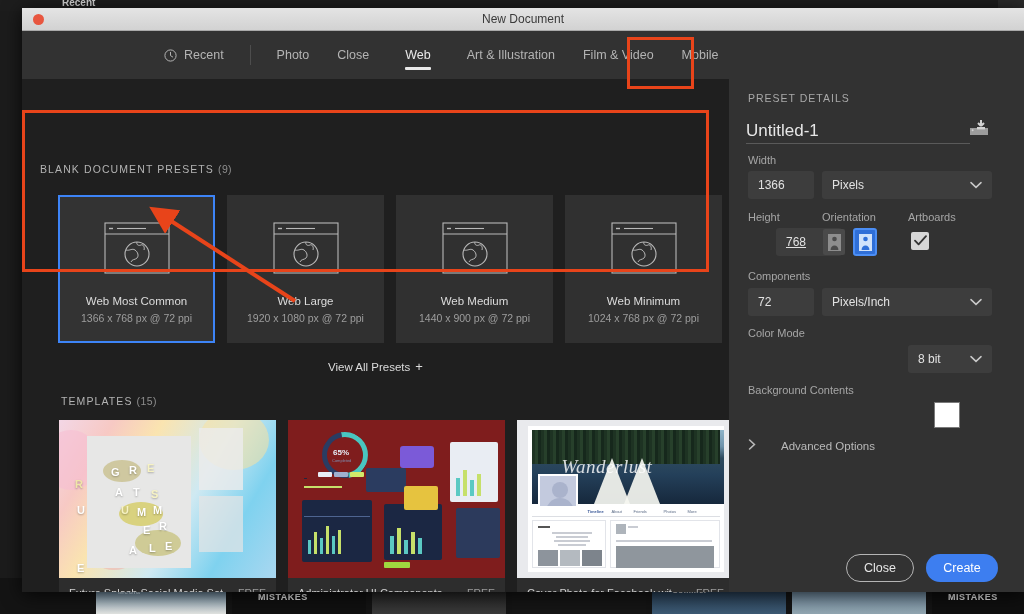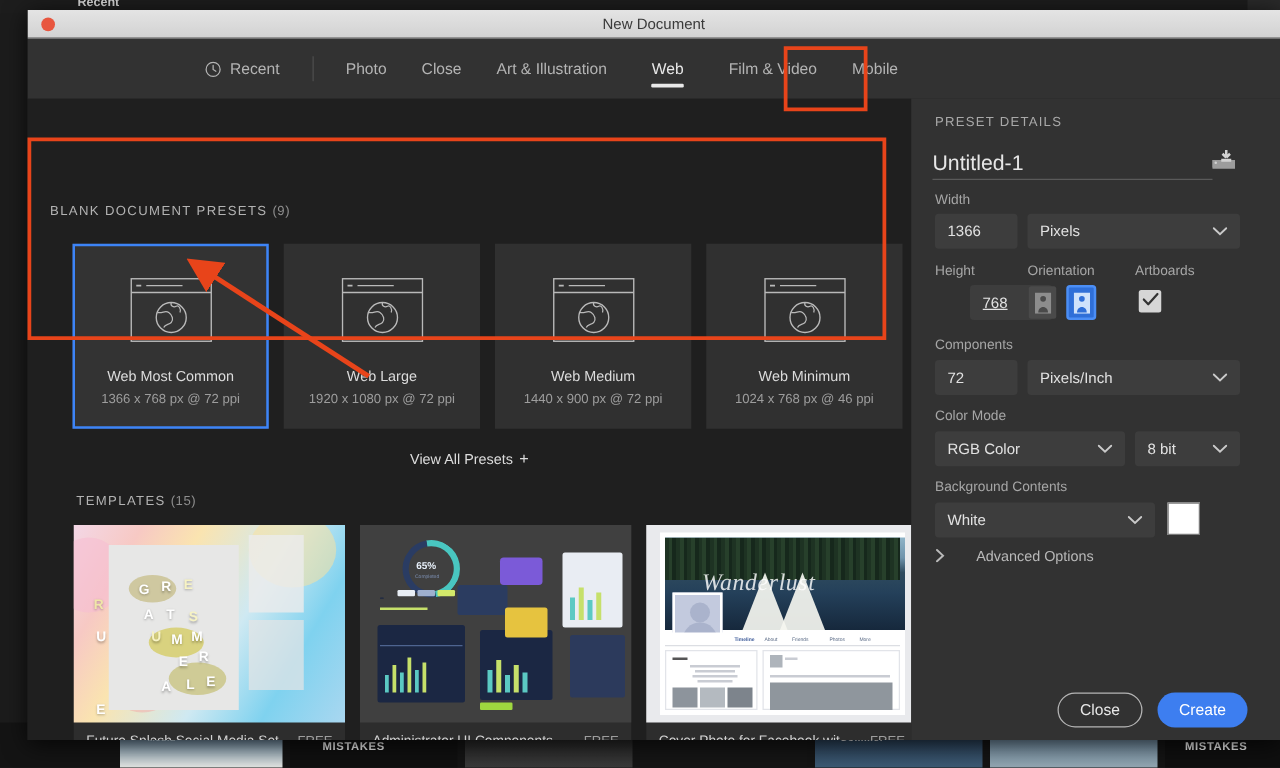--- a/index.html
+++ b/index.html
@@ -127,21 +127,21 @@
   .tcap .tname { overflow:hidden; white-space:nowrap; text-overflow:ellipsis; }
   .tcap .free { color: #9d9d9d; font-size: 10.5px; margin-left:auto; }
 
   
   .t1 { background: linear-gradient(120deg,#f3d7e6 0%,#f7c9c4 18%,#fae4b0 34%,#cfe9f2 58%,#7fd2ef 78%,#a9d7f0 100%); }
   .t1 .card { position:absolute; background:rgba(255,255,255,.5); }
   .t1 .letter { position:absolute; color:#fff; font-size:11px; font-weight:700; text-shadow:0 1px 2px rgba(0,0,0,.3); }
   .t1 .blob { position:absolute; border-radius:50%; }
 
   
-  .t2 { background:#404040; }
+  .t2 { background:#7f1d1d; }
   .t2 .panel { position:absolute; background:#1b2743; border-radius:2px; }
   .t2 .bar { position:absolute; background:#5bc9c3; }
   .t2 .bar.y { background:#c6e06a; }
   .t2 .ring {
     position:absolute; width:46px; height:46px; border-radius:50%;
     border:5px solid #2a3c63; border-top-color:#49c6c0; border-right-color:#49c6c0;
     transform: rotate(35deg);
   }
   .t2 .ringtxt { position:absolute; color:#e6eef8; font-size:8px; font-weight:700; }
   .t2 .ringsub { position:absolute; color:#7d90b4; font-size:4px; }
@@ -296,26 +296,26 @@
 
 
     <div class="tab-sep"></div>
 
     <div class="tab">
       <span>Photo</span>
     </div>
     <div class="tab">
       <span>Close</span>
     </div>
-    <div class="tab">
-      <span>Art &amp; Illustration</span>
-    </div>
     <div class="tab active" style="padding:0 22px;">
       <span>Web</span>
       <span class="underline"></span>
+    </div>
+    <div class="tab">
+      <span>Art &amp; Illustration</span>
     </div>
     <div class="tab">
       <span>Film &amp; Video</span>
     </div>
     <div class="tab">
       <span>Mobile</span>
     </div>
   </div>
 
   <div id="body">
@@ -379,21 +379,21 @@
             <svg width="66" height="52" viewBox="0 0 66 52">
               <rect x="1" y="1" width="64" height="50" fill="none" stroke="#b9b9b9" stroke-width="1.1"></rect>
               <line x1="1" y1="12" x2="65" y2="12" stroke="#b9b9b9" stroke-width="1.1"></line>
               <line x1="5" y1="6.5" x2="9" y2="6.5" stroke="#b9b9b9" stroke-width="1.4"></line>
               <line x1="13" y1="6.5" x2="42" y2="6.5" stroke="#b9b9b9" stroke-width="1.1"></line>
               <circle cx="33" cy="32" r="12" fill="none" stroke="#b9b9b9" stroke-width="1.1"></circle>
               <path d="M22 28c4 1 6-2 9 0s4 6 2 8-5 1-6 4M33 20c-1 3 2 4 4 3s4 2 3 5" fill="none" stroke="#b9b9b9" stroke-width="1"></path>
             </svg>
           </div>
           <div class="pname">Web Minimum</div>
-          <div class="pdim">1024 x 768 px @ 46 ppi</div>
+          <div class="pdim">1024 x 768 px @ 72 ppi</div>
         </div>
       </div>
 
       <div class="view-all">
         <span>View All Presets</span><span class="plus">+</span>
       </div>
 
       <div class="section-label" style="left:39px;top:316px;">
         <span>TEMPLATES</span>
         <span class="count">(15)</span>
@@ -598,46 +598,30 @@
   <div class="select" style="left:822px;top:288px;width:170px;height:28px;pointer-events:auto;">
     <span>Pixels/Inch</span>
     <span class="chev">
       <svg width="12" height="8" viewBox="0 0 12 8">
           <path d="M1 1.6L6 6.4 11 1.6" fill="none" stroke="#c9c9c9" stroke-width="1.5" stroke-linecap="round"></path>
         </svg>
     </span>
   </div>
 
   <div class="flabel" style="left:748px;top:327px;">Color Mode</div>
-  <div class="select" style="left:748px;top:345px;width:152px;height:28px;pointer-events:auto;">
-    <span>RGB Color</span>
-    <span class="chev">
-      <svg width="12" height="8" viewBox="0 0 12 8">
-          <path d="M1 1.6L6 6.4 11 1.6" fill="none" stroke="#c9c9c9" stroke-width="1.5" stroke-linecap="round"></path>
-        </svg>
-    </span>
-  </div>
   <div class="select" style="left:908px;top:345px;width:84px;height:28px;pointer-events:auto;">
     <span>8 bit</span>
     <span class="chev">
       <svg width="12" height="8" viewBox="0 0 12 8">
           <path d="M1 1.6L6 6.4 11 1.6" fill="none" stroke="#c9c9c9" stroke-width="1.5" stroke-linecap="round"></path>
         </svg>
     </span>
   </div>
 
   <div class="flabel" style="left:748px;top:384px;">Background Contents</div>
-  <div class="select" style="left:748px;top:402px;width:176px;height:28px;pointer-events:auto;">
-    <span>White</span>
-    <span class="chev">
-      <svg width="12" height="8" viewBox="0 0 12 8">
-          <path d="M1 1.6L6 6.4 11 1.6" fill="none" stroke="#c9c9c9" stroke-width="1.5" stroke-linecap="round"></path>
-        </svg>
-    </span>
-  </div>
   <div class="swatch" style="left:934px;top:402px;pointer-events:auto;"></div>
 
   <div class="adv" style="pointer-events:auto;">
     <span>
       <svg width="8" height="11" viewBox="0 0 8 11">
           <path d="M1.6 1L6.4 5.5 1.6 10" fill="none" stroke="#b9b9b9" stroke-width="1.6" stroke-linecap="round"></path>
         </svg>
     </span>
     <span>Advanced Options</span>
   </div>

